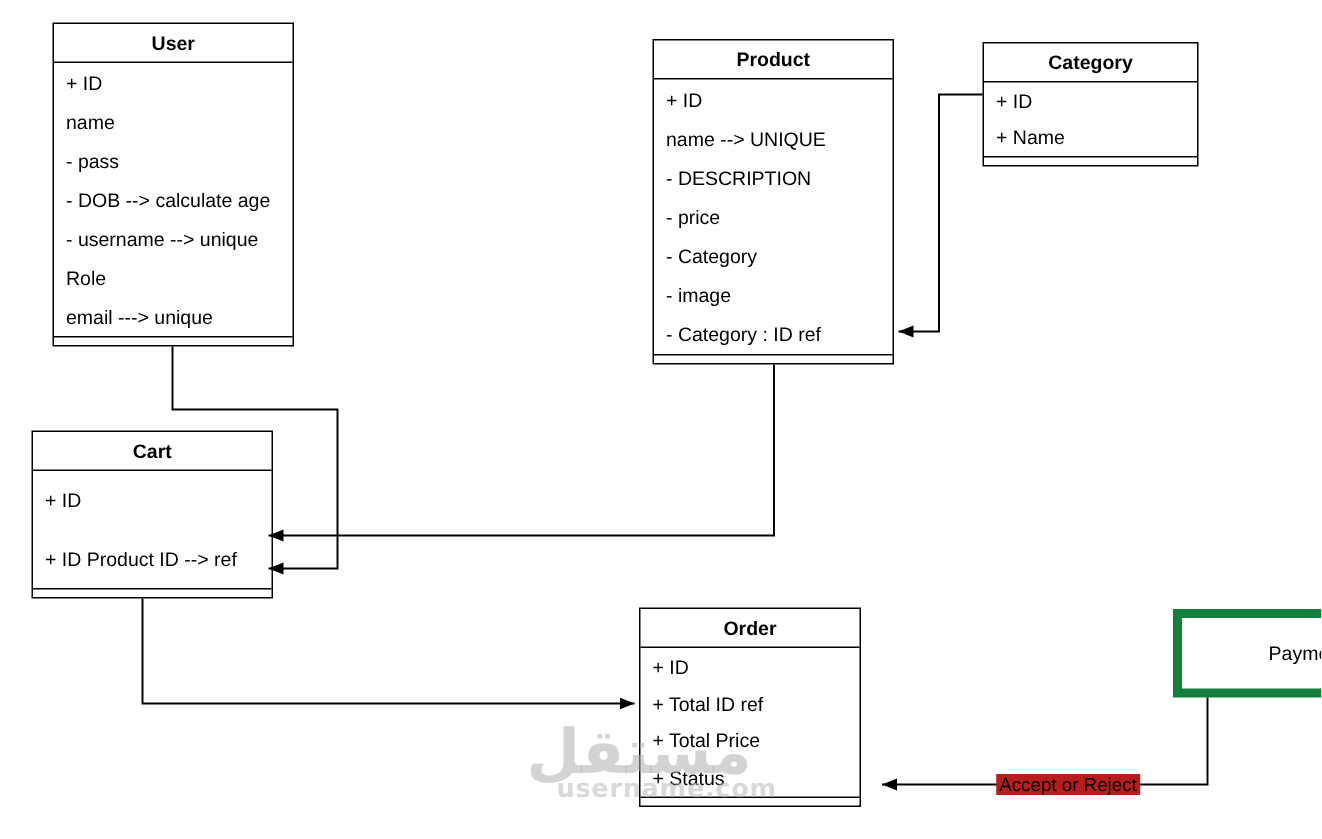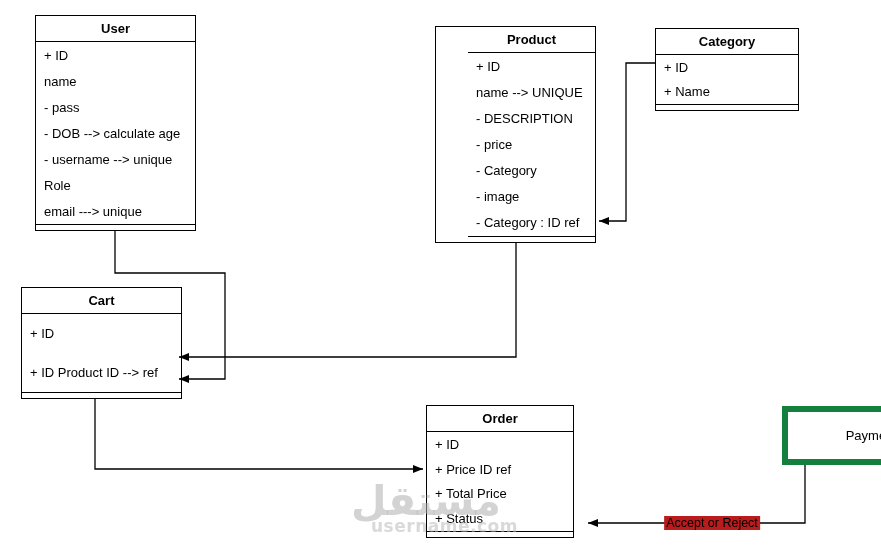--- a/index.html
+++ b/index.html
@@ -70,21 +70,21 @@
       <div class="attr-row">name</div>
       <div class="attr-row">- pass</div>
       <div class="attr-row">- DOB --&gt; calculate age</div>
       <div class="attr-row">- username --&gt; unique</div>
       <div class="attr-row">Role</div>
       <div class="attr-row">email ---&gt; unique</div>
     </div>
     <div class="entity-footer"></div>
   </div>
 
-  <div class="entity" style="left:435px;top:26px;width:161px;height:217px;padding-left:32px;">
+  <div class="entity" style="left:435px;top:26px;width:161px;height:217px;">
     <div class="entity-header">Product</div>
     <div class="entity-body">
       <div class="attr-row">+ ID</div>
       <div class="attr-row">name --&gt; UNIQUE</div>
       <div class="attr-row">- DESCRIPTION</div>
       <div class="attr-row">- price</div>
       <div class="attr-row">- Category</div>
       <div class="attr-row">- image</div>
       <div class="attr-row">- Category : ID ref</div>
     </div>
@@ -106,21 +106,21 @@
       <div class="attr-row">+ ID</div>
       <div class="attr-row">+ ID Product ID --&gt; ref</div>
     </div>
     <div class="entity-footer"></div>
   </div>
 
   <div class="entity" style="left:426px;top:405px;width:148px;height:133px;">
     <div class="entity-header">Order</div>
     <div class="entity-body">
       <div class="attr-row">+ ID</div>
-      <div class="attr-row">+ Price ID ref</div>
+      <div class="attr-row">+ Total ID ref</div>
       <div class="attr-row">+ Total Price</div>
       <div class="attr-row">+ Status</div>
     </div>
     <div class="entity-footer"></div>
   </div>
 
   <div class="plain-box" style="left:744px;top:406px;width:121px;height:59px;">
     <span>Payment</span>
   </div>
 

